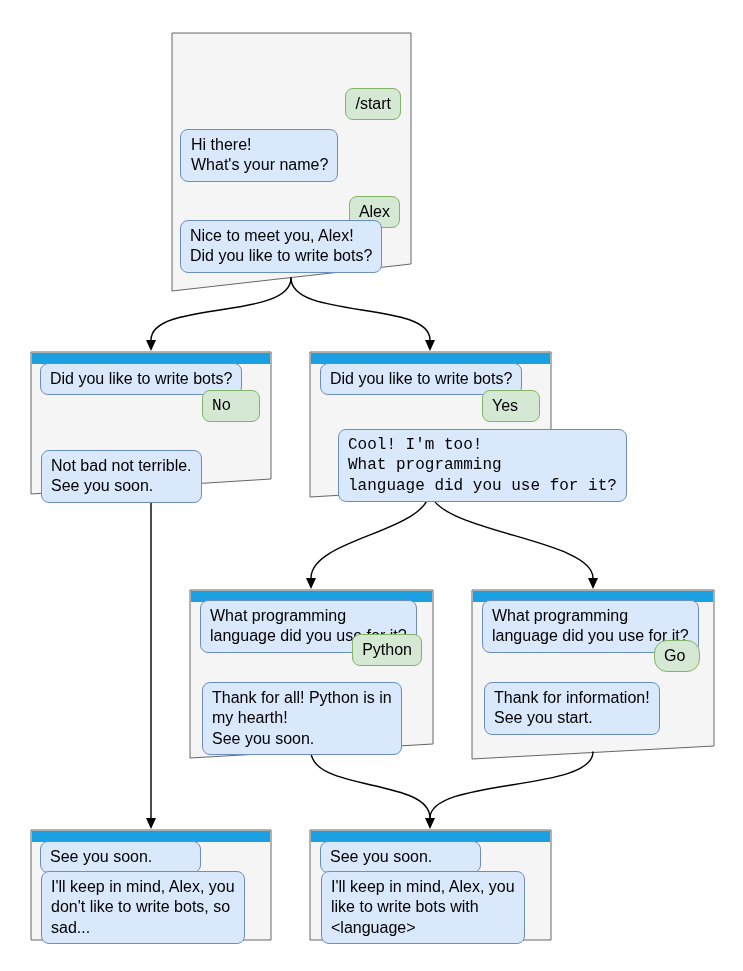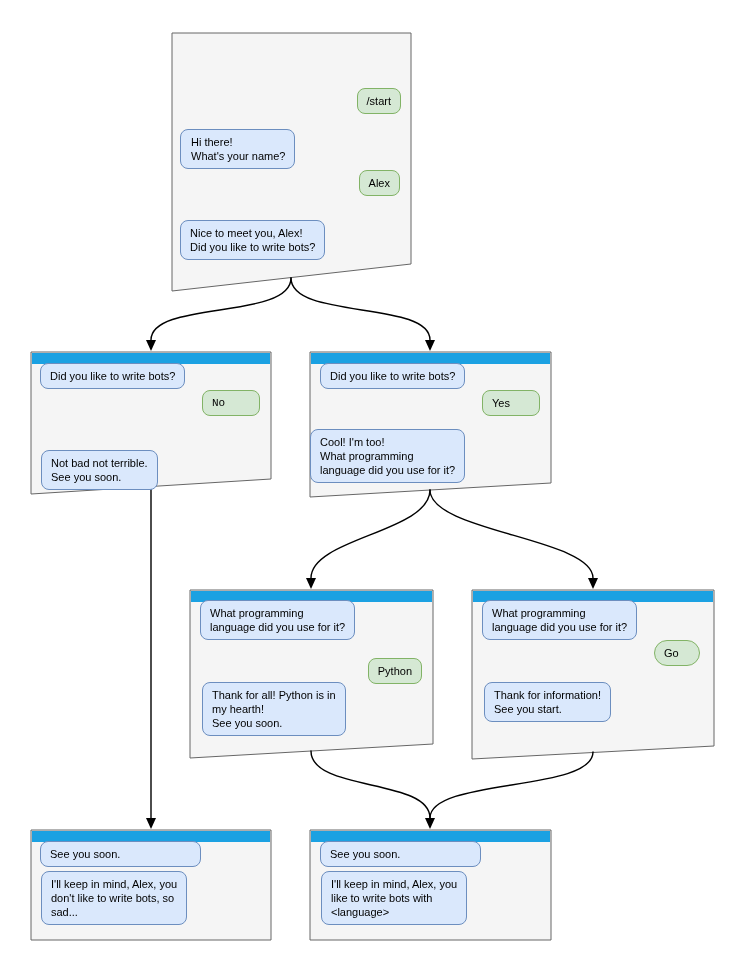--- a/index.html
+++ b/index.html
@@ -4,21 +4,21 @@
 <style>
   html,body{margin:0;padding:0;background:#ffffff;}
   .canvas{position:relative;width:743px;height:971px;background:#ffffff;overflow:hidden;
           font-family:"Liberation Sans",sans-serif;}
   .layer{position:absolute;left:0;top:0;}
   .window{position:absolute;}
   .hdr{position:absolute;left:1px;right:1px;top:1px;background:#1BA1E2;}
   .hdr-sm{height:11px;}
   .hdr-lg{height:44px;display:flex;align-items:center;box-sizing:border-box;padding-left:7px;}
   .bot-title{color:#ffffff;font-weight:bold;font-size:15px;margin-left:13px;letter-spacing:.2px;}
-  .bubble{position:absolute;font-size:11px;line-height:1.28;color:#000;
+  .bubble{position:absolute;font-size:16px;line-height:1.28;color:#000;
           padding:5px 9px;border-radius:8px;white-space:pre-line;
           width:max-content;box-sizing:border-box;}
   .bot{background:#DAE8FC;border:1px solid #6C8EBF;}
   .user{background:#D5E8D4;border:1px solid #82B366;}
   .w161{width:161px;}
   .mw58{min-width:58px;}
   .mw46{min-width:46px;border-radius:13px;}
 </style>
 </head>
 <body>
@@ -51,47 +51,47 @@
       <path d="M306,578 L316,578 L311,589 Z"></path>
       <path d="M588,578 L598,578 L593,589 Z"></path>
       <path d="M425,818 L435,818 L430,829 Z"></path>
     </g>
   </svg>
 
   <div class="window" style="left:172px;top:33px;width:239px;height:258px;">
     <div class="bubble user" style="right:10px;top:55px;">/start</div>
     <div class="bubble bot" style="left:8px;top:96px;padding-left:10px;">Hi there!
 What's your name?</div>
-    <div class="bubble user" style="right:11px;top:137px;">Alex</div>
+    <div class="bubble user" style="right:11px;top:163px;">Alex</div>
     <div class="bubble bot" style="left:8px;top:187px;">Nice to meet you, Alex!
 Did you like to write bots?</div>
   </div>
 
   <div class="window" style="left:31px;top:352px;width:240px;height:142px;">
     <div class="hdr hdr-sm"></div>
     <div class="bubble bot" style="left:9px;top:11px;">Did you like to write bots?</div>
     <div class="bubble user mw58" style="right:11px;top:38px;font-family:Liberation Mono, monospace;">No</div>
     <div class="bubble bot" style="left:10px;top:78px;margin-top:20px;">Not bad not terrible.
 See you soon.</div>
   </div>
 
   <div class="window" style="left:310px;top:352px;width:241px;height:145px;">
     <div class="hdr hdr-sm"></div>
     <div class="bubble bot" style="left:10px;top:11px;">Did you like to write bots?</div>
     <div class="bubble user mw58" style="right:11px;top:38px;">Yes</div>
-    <div class="bubble bot" style="left:0;top:77px;">Cool! I'm too!
+    <div class="bubble bot" style="left:28px;top:77px;font-family:Liberation Mono, monospace;">Cool! I'm too!
 What programming
 language did you use for it?</div>
   </div>
 
   <div class="window" style="left:190px;top:590px;width:243px;height:168px;">
     <div class="hdr hdr-sm"></div>
     <div class="bubble bot" style="left:10px;top:10px;">What programming
 language did you use for it?</div>
-    <div class="bubble user" style="right:11px;top:68px;border-radius:8px;">Python</div>
+    <div class="bubble user" style="right:11px;top:44px;border-radius:8px;">Python</div>
     <div class="bubble bot" style="left:12px;top:92px;">Thank for all! Python is in
 my hearth!
 See you soon.</div>
   </div>
 
   <div class="window" style="left:472px;top:590px;width:242px;height:169px;">
     <div class="hdr hdr-sm"></div>
     <div class="bubble bot" style="left:10px;top:10px;">What programming
 language did you use for it?</div>
     <div class="bubble user mw46" style="right:14px;top:50px;">Go</div>

